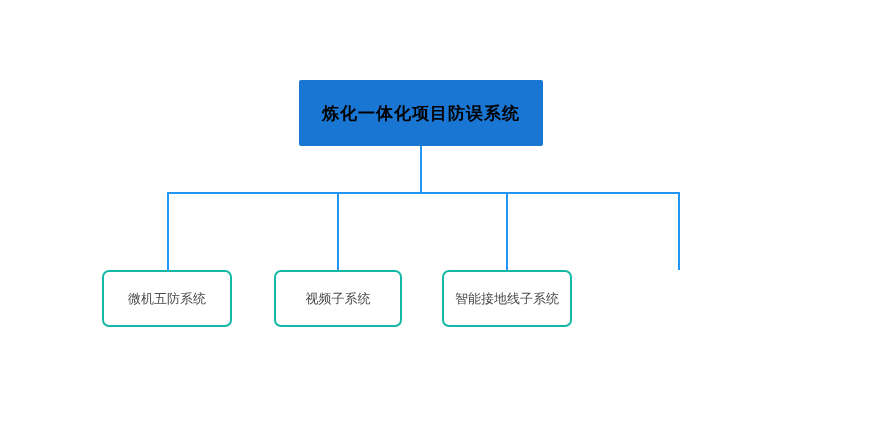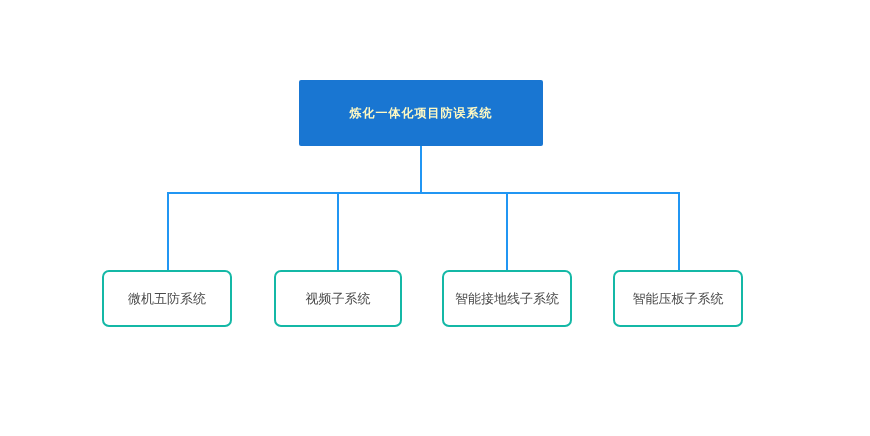--- a/index.html
+++ b/index.html
@@ -25,22 +25,22 @@
   }
   .root-node {
     left: 299px;
     top: 80px;
     width: 244px;
     height: 66px;
     background: #1976d2;
     border-radius: 2px;
   }
   .root-node .label {
-    color: #fef9c3;
-    font-size: 12px;
+    color: #000000;
+    font-size: 17px;
     font-weight: bold;
     letter-spacing: 1px;
   }
   .child-node {
     top: 270px;
     height: 57px;
     background: #ffffff;
     border: 2px solid #14b8a6;
     border-radius: 7px;
   }
@@ -83,17 +83,14 @@
 
   <div class="node child-node child-1">
     <span class="label">微机五防系统</span>
   </div>
   <div class="node child-node child-3">
     <span class="label">智能接地线子系统</span>
   </div>
   <div class="node child-node child-2">
     <span class="label">视频子系统</span>
   </div>
-  <div class="node child-node child-4">
-    <span class="label">智能压板子系统</span>
-  </div>
 
 </div>
 
 </body></html>

